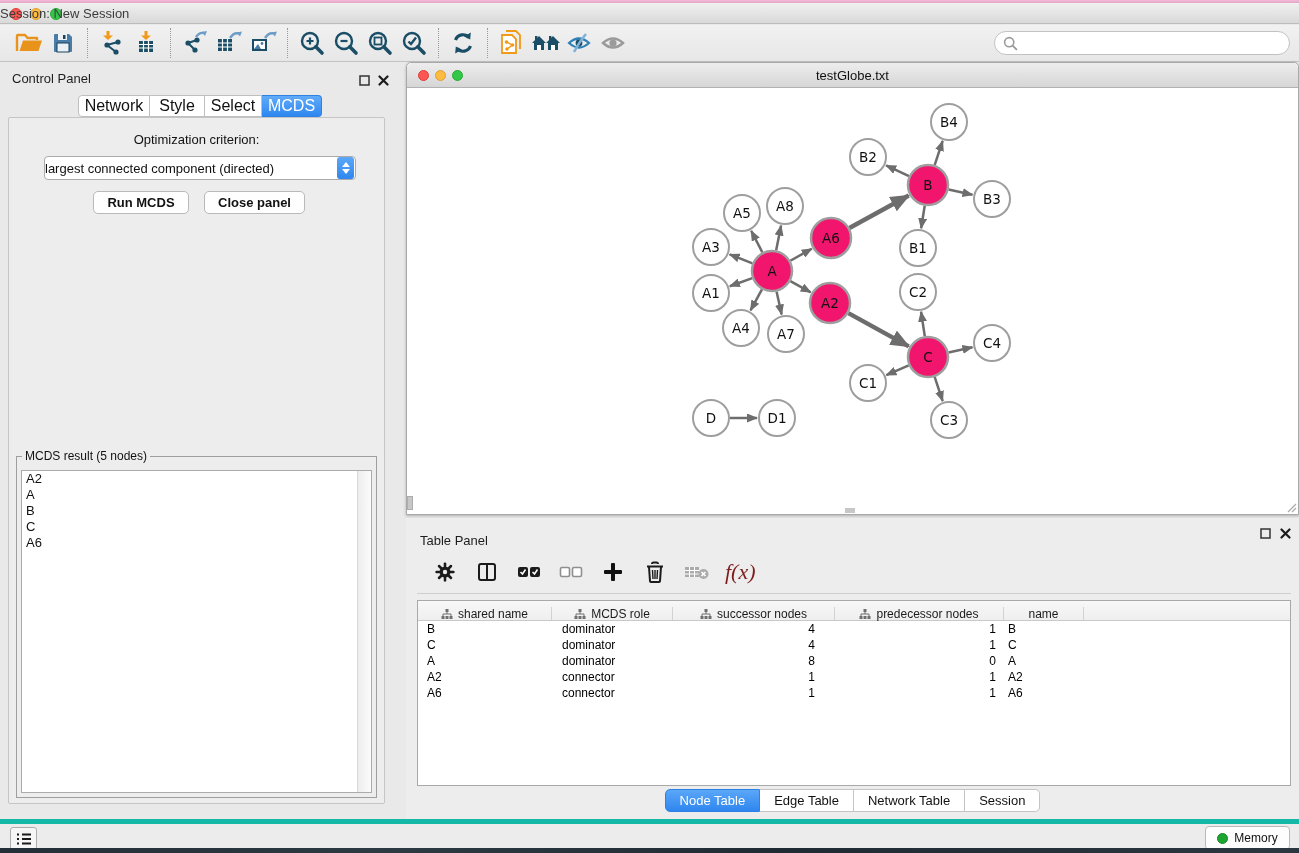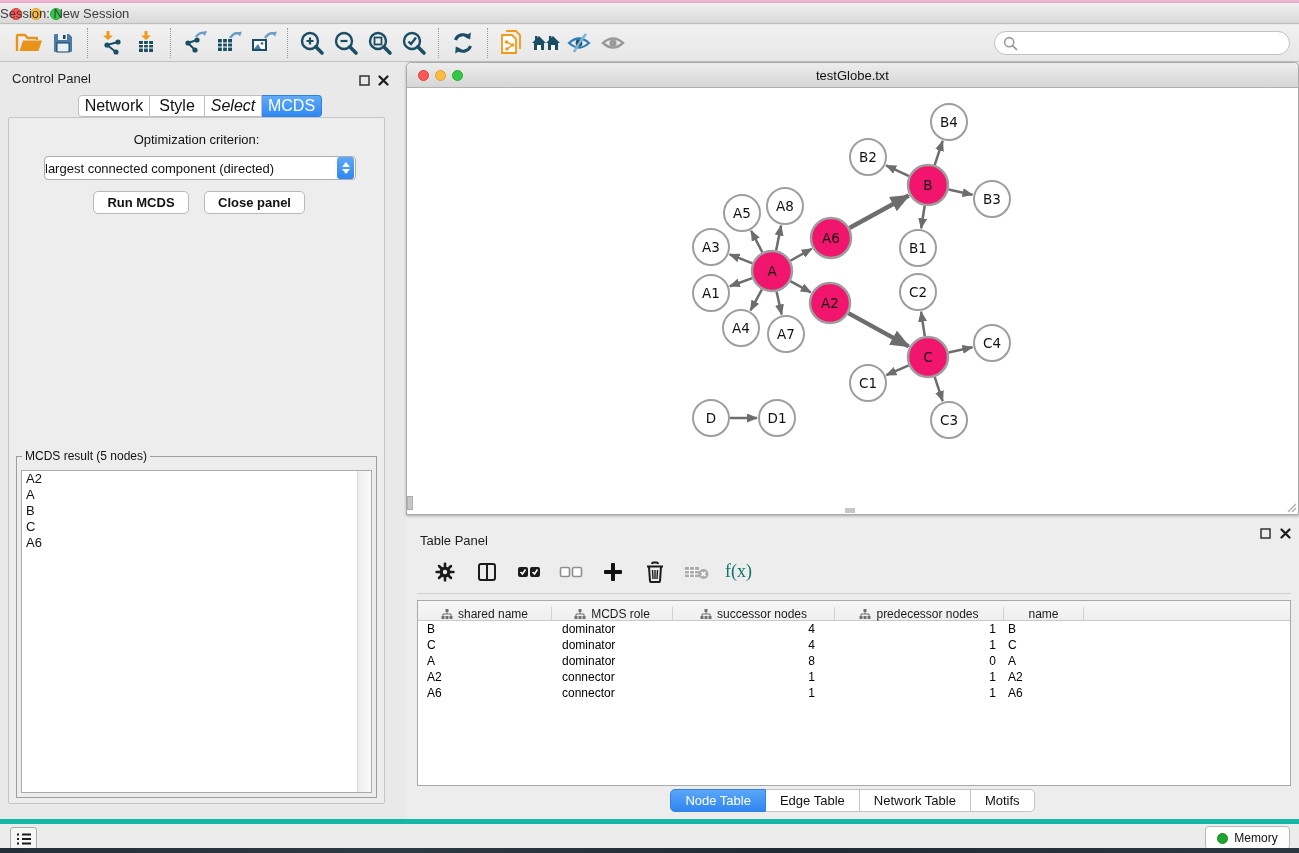--- a/index.html
+++ b/index.html
@@ -80,21 +80,21 @@
   .resize-grip { position:absolute; right:1px; bottom:1px; width:12px; height:12px; }
 
   
   .table-panel { position:absolute; left:406px; top:518px; width:893px; height:301px; background:#EDEDED; }
   .tp-title { position:absolute; left:14px; top:15px; font-size:13px; color:#1E1E1E; }
   .tp-float { left:852px; top:8px; } .tp-close { left:872px; top:8px; }
   .tp-toolbar { position:absolute; left:11px; right:8px; top:32px; height:44px;
     display:flex; align-items:center; gap:14px; padding-left:14px;
     border-bottom:1px solid #CFCFCF; }
   .tp-tool { width:28px; height:28px; display:flex; align-items:center; justify-content:center; }
-  .fx-label { font-size:18px; color:#0f766e; font-family:"Liberation Serif", serif; }
+  .fx-label { font-size:22px; color:#7f1d1d; font-family:"Liberation Serif", serif; font-style:italic; }
   .tp-table { position:absolute; left:11px; top:82px; width:874px; height:186px;
     background:#fff; border:1px solid #A9A9A9; overflow:hidden; font-size:12px; }
   .thead { display:flex; height:20px; background:linear-gradient(#F7F7F7,#EFEFEF);
     border-bottom:1px solid #C9C9C9; }
   .th { display:flex; align-items:center; justify-content:center; gap:5px;
     border-right:1px solid #D2D2D2; color:#1B1B1B;margin-top:6px; }
   .th:last-child { border-right:none; }
   .tr { display:flex; height:16px; align-items:center; }
   .td { overflow:hidden; white-space:nowrap; color:#000; }
   .c0 { width:134px; padding-left:9px; }
@@ -294,21 +294,21 @@
   </div>
   <div class="panel-icon cp-close">
     <svg width="11" height="11" viewBox="0 0 11 11">
         <path d="M1.5 1.5 L9.5 9.5 M9.5 1.5 L1.5 9.5" stroke="#1b1b1b" stroke-width="2.2" stroke-linecap="round"></path>
       </svg>
   </div>
 
   <div class="cp-tabs">
     <div class="seg-tab" style="left:78px; width:72px; border-radius:4px 0 0 4px;">Network</div>
     <div class="seg-tab" style="left:150px; width:55px; border-left:none;">Style</div>
-    <div class="seg-tab" style="left:205px; width:57px; border-left:none;font-style:italic;">Select</div>
+    <div class="seg-tab" style="left:205px; width:57px; border-left:none;">Select</div>
     <div class="seg-tab sel" style="left:262px; width:60px; border-radius:0 4px 4px 0; border-left:none;">MCDS</div>
   </div>
 
   <div class="cp-body">
     <div class="opt-label">Optimization criterion:</div>
     <div class="dropdown">
       <span class="dd-text">largest connected component (directed)</span>
       <span class="dd-spin">
           <span class="dd-up"></span>
           <span class="dd-dn"></span>
@@ -635,21 +635,21 @@
             <div class="td c4">A6</div>
             <div class="td filler"></div>
           </div>
         </div>
     </div>
 
     <div class="tp-tabs">
       <div class="tp-tab sel">Node Table</div>
       <div class="tp-tab">Edge Table</div>
       <div class="tp-tab">Network Table</div>
-      <div class="tp-tab">Motifs</div>
+      <div class="tp-tab">Session</div>
     </div>
   </div>
 
   <div class="statusbar">
     <div class="list-btn">
       <svg width="18" height="16" viewBox="0 0 18 16">
           <g stroke="#1b1b1b" stroke-width="2">
             <path d="M2 3.5 H4 M7 3.5 H16"></path>
             <path d="M2 8 H4 M7 8 H16"></path>
             <path d="M2 12.5 H4 M7 12.5 H16"></path>

